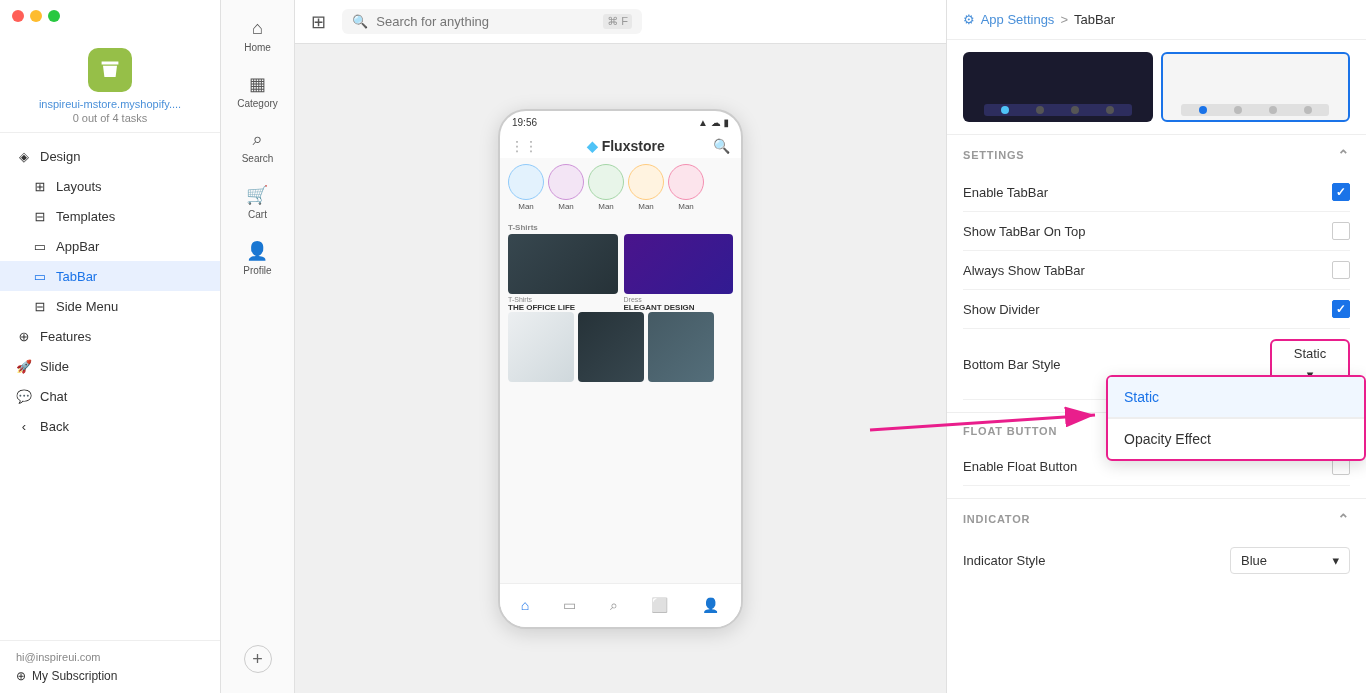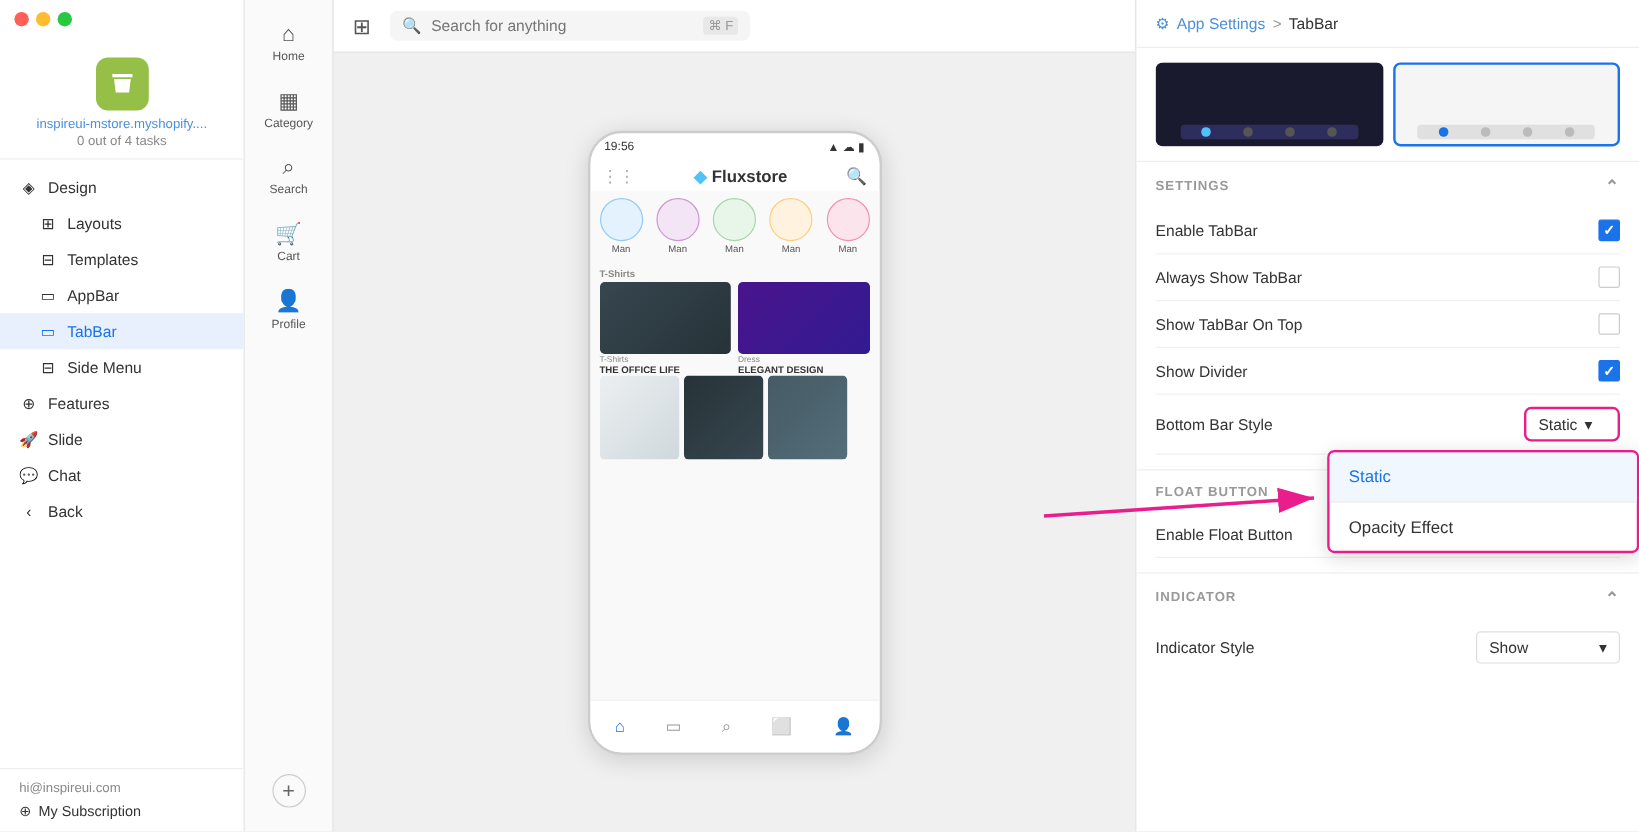--- a/index.html
+++ b/index.html
@@ -6,21 +6,21 @@
     body { font-family: -apple-system, BlinkMacSystemFont, 'Segoe UI', sans-serif; background: #f0f0f0; display: flex; width: 1366px; height: 693px; overflow: hidden; font-size: 13px; }
 
     
     .traffic-lights { display: flex; gap: 6px; padding: 10px 12px; align-items: center; }
     .tl { width: 12px; height: 12px; border-radius: 50%; }
     .tl-red { background: #ff5f57; }
     .tl-yellow { background: #febc2e; }
     .tl-green { background: #28c840; }
 
     
-    .left-sidebar { width: 204px; background: #fff; display: flex; flex-direction: column; border-right: 1px solid #e0e0e0; height: 693px; flex-shrink: 0; }
+    .left-sidebar { width: 221px; background: #fff; display: flex; flex-direction: column; border-right: 1px solid #e0e0e0; height: 693px; flex-shrink: 0; }
     .left-sidebar-top { padding: 8px 12px; display: flex; flex-direction: column; align-items: center; border-bottom: 1px solid #eee; }
     .shop-logo { width: 44px; height: 44px; background: #96bf48; border-radius: 10px; display: flex; align-items: center; justify-content: center; margin-top: 8px; }
     .shop-logo svg { width: 28px; height: 28px; }
     .shop-name { font-size: 11px; color: #4a90d9; margin-top: 6px; text-align: center; }
     .task-count { font-size: 11px; color: #888; margin-top: 2px; }
     .sidebar-nav { padding: 8px 0; flex: 1; }
     .nav-item { display: flex; align-items: center; gap: 8px; padding: 7px 16px; cursor: pointer; color: #333; font-size: 13px; }
     .nav-item.active { background: #e8f0fe; color: #1a73e8; }
     .nav-item .icon { width: 16px; height: 16px; display: flex; align-items: center; justify-content: center; }
     .nav-item-sub { padding-left: 32px; }
@@ -42,21 +42,21 @@
     .search-shortcut { font-size: 11px; color: #999; background: #e8e8e8; padding: 1px 4px; border-radius: 3px; white-space: nowrap; }
 
     
     .phone-area { flex: 1; display: flex; align-items: center; justify-content: center; padding: 16px; }
     .phone { width: 245px; height: 520px; background: #fff; border-radius: 28px; border: 2px solid #ccc; overflow: hidden; box-shadow: 0 4px 20px rgba(0,0,0,0.15); display: flex; flex-direction: column; }
     .phone-status { padding: 6px 12px; display: flex; justify-content: space-between; align-items: center; font-size: 10px; color: #333; }
     .phone-header { padding: 4px 10px; display: flex; align-items: center; justify-content: space-between; }
     .phone-logo { display: flex; align-items: center; gap: 4px; font-size: 14px; font-weight: 600; color: #333; }
     .phone-logo .diamond { color: #4fc3f7; font-size: 14px; }
     .phone-content { flex: 1; overflow: hidden; background: #f9f9f9; }
-    .phone-cats { display: flex; gap: 4px; padding: 6px 8px; overflow: hidden; justify-content: space-between; }
+    .phone-cats { display: flex; gap: 4px; padding: 6px 8px; overflow: hidden; }
     .phone-cat { display: flex; flex-direction: column; align-items: center; gap: 2px; }
     .phone-cat-circle { width: 36px; height: 36px; border-radius: 50%; background: #e8f4fd; border: 1.5px solid #90caf9; }
     .phone-cat-label { font-size: 8px; color: #555; }
     .phone-banner { margin: 0 8px; background: linear-gradient(135deg, #e3f2fd, #bbdefb); border-radius: 8px; padding: 10px; display: flex; align-items: center; }
     .phone-banner-text { font-size: 9px; font-weight: 600; color: #1a237e; line-height: 1.4; }
     .phone-banner-img { width: 60px; height: 55px; background: #90a4ae; border-radius: 4px; margin-left: auto; }
     .phone-section-title { padding: 6px 8px 2px; font-size: 9px; font-weight: 600; color: #333; display: flex; justify-content: space-between; }
     .phone-section-title span { color: #4fc3f7; font-size: 8px; }
     .phone-products { display: flex; gap: 6px; padding: 0 8px; }
     .phone-product { flex: 1; }
@@ -102,21 +102,21 @@
 
     
     .indicator-row { display: flex; align-items: center; justify-content: space-between; padding: 10px 0; }
     .indicator-select { display: flex; align-items: center; gap: 4px; padding: 5px 10px; border: 1px solid #ddd; border-radius: 4px; background: #fff; font-size: 13px; color: #333; min-width: 120px; justify-content: space-between; cursor: pointer; }
 
     
     .float-section { padding: 12px 16px; border-top: 1px solid #eee; }
     .float-title { font-size: 11px; font-weight: 600; color: #999; letter-spacing: 0.8px; text-transform: uppercase; margin-bottom: 10px; }
 
     
-    .highlight-box { border: 2px solid #e91e8c; border-radius: 6px; }
+    .highlight-box { border: 2px solid #e91e8c; border-radius: 6px; flex-direction: column; }
 
     .main-wrapper { display: flex; flex: 1; overflow: hidden; }
     .center-area { flex: 1; display: flex; flex-direction: column; }
   </style>
 </head>
 <body>
 
 <div class="left-sidebar">
   <div class="traffic-lights">
     <div class="tl tl-red"></div>
@@ -332,26 +332,26 @@
         <span>SETTINGS</span>
         <span class="chevron">⌃</span>
       </div>
 
       <div class="setting-row">
         <span class="setting-label">Enable TabBar</span>
         <div class="checkbox checked"></div>
       </div>
 
       <div class="setting-row">
+        <span class="setting-label">Show TabBar On Top</span>
+        <div class="checkbox"></div>
+      </div>
+
+      <div class="setting-row">
         <span class="setting-label">Always Show TabBar</span>
-        <div class="checkbox"></div>
-      </div>
-
-      <div class="setting-row">
-        <span class="setting-label">Show TabBar On Top</span>
         <div class="checkbox"></div>
       </div>
 
       <div class="setting-row">
         <span class="setting-label">Show Divider</span>
         <div class="checkbox checked"></div>
       </div>
 
       <div class="dropdown-row" style="position:relative;">
         <span class="setting-label">Bottom Bar Style</span>
@@ -381,21 +381,21 @@
     </div>
 
     <div class="settings-section" style="border-top:1px solid #eee;">
       <div class="settings-title">
         <span>INDICATOR</span>
         <span class="chevron">⌃</span>
       </div>
       <div class="indicator-row">
         <span class="setting-label">Indicator Style</span>
         <div class="indicator-select">
-          <span>Show</span>
+          <span>Blue</span>
           <span>▾</span>
         </div>
       </div>
     </div>
   </div>
 </div>
 
 <svg style="position:fixed; left:0; top:0; width:1366px; height:693px; pointer-events:none; z-index:100;" viewBox="0 0 1366 693">
   <defs>
     <marker id="arrow" markerWidth="10" markerHeight="7" refX="10" refY="3.5" orient="auto">

